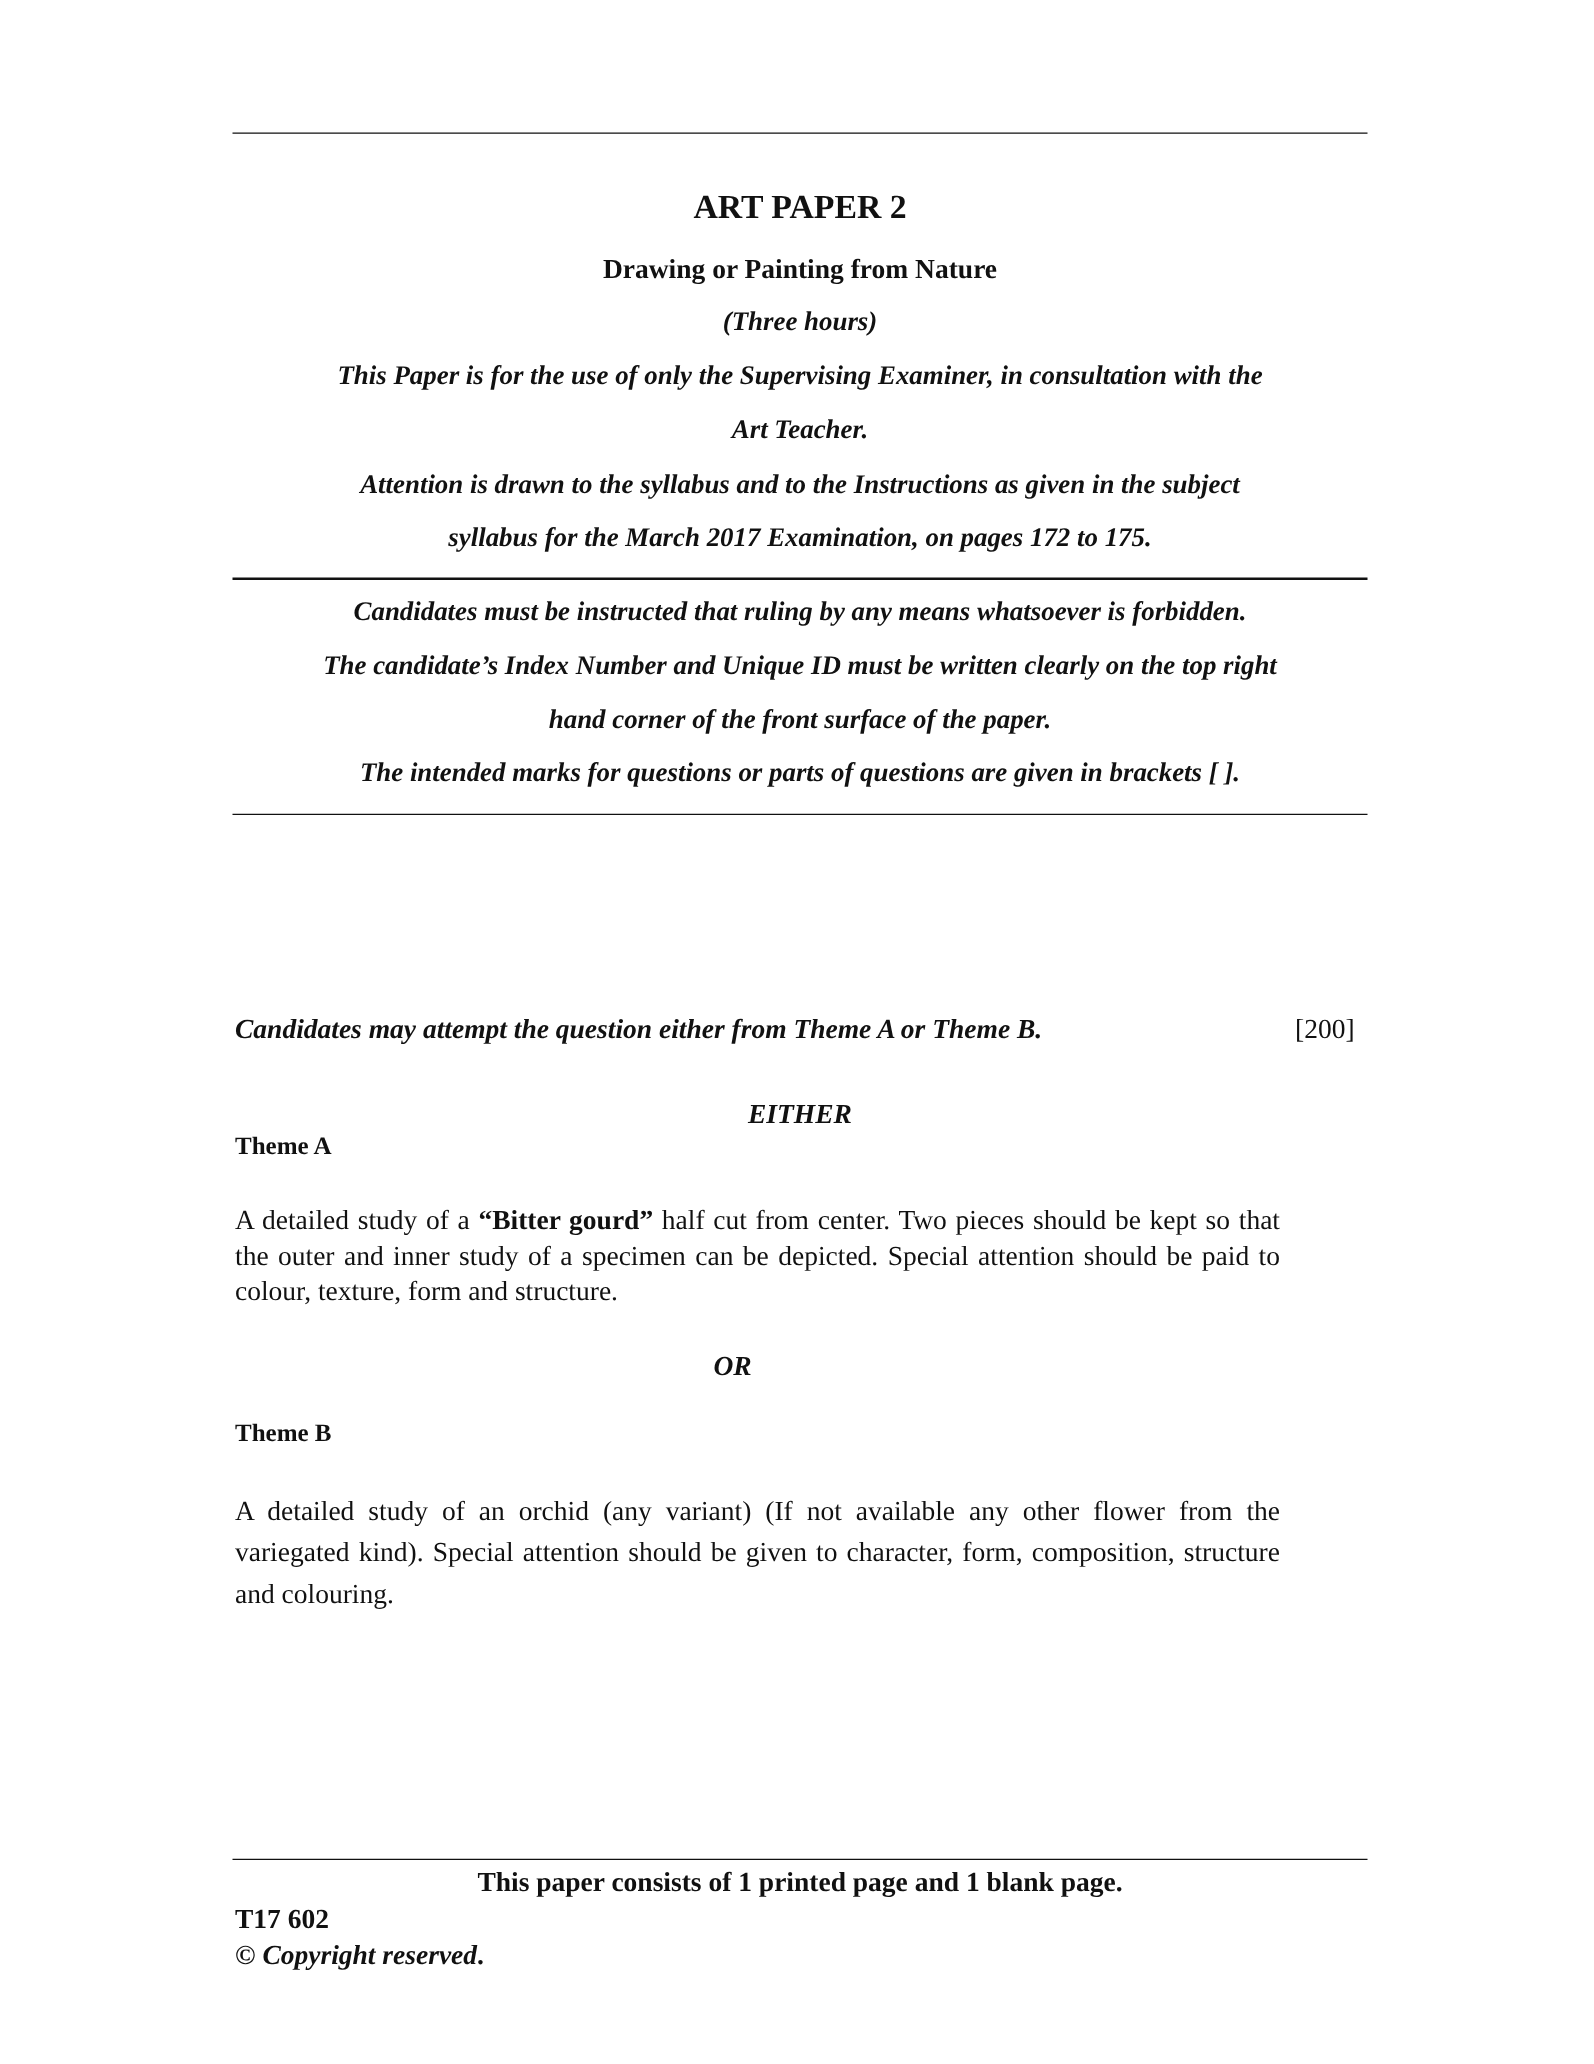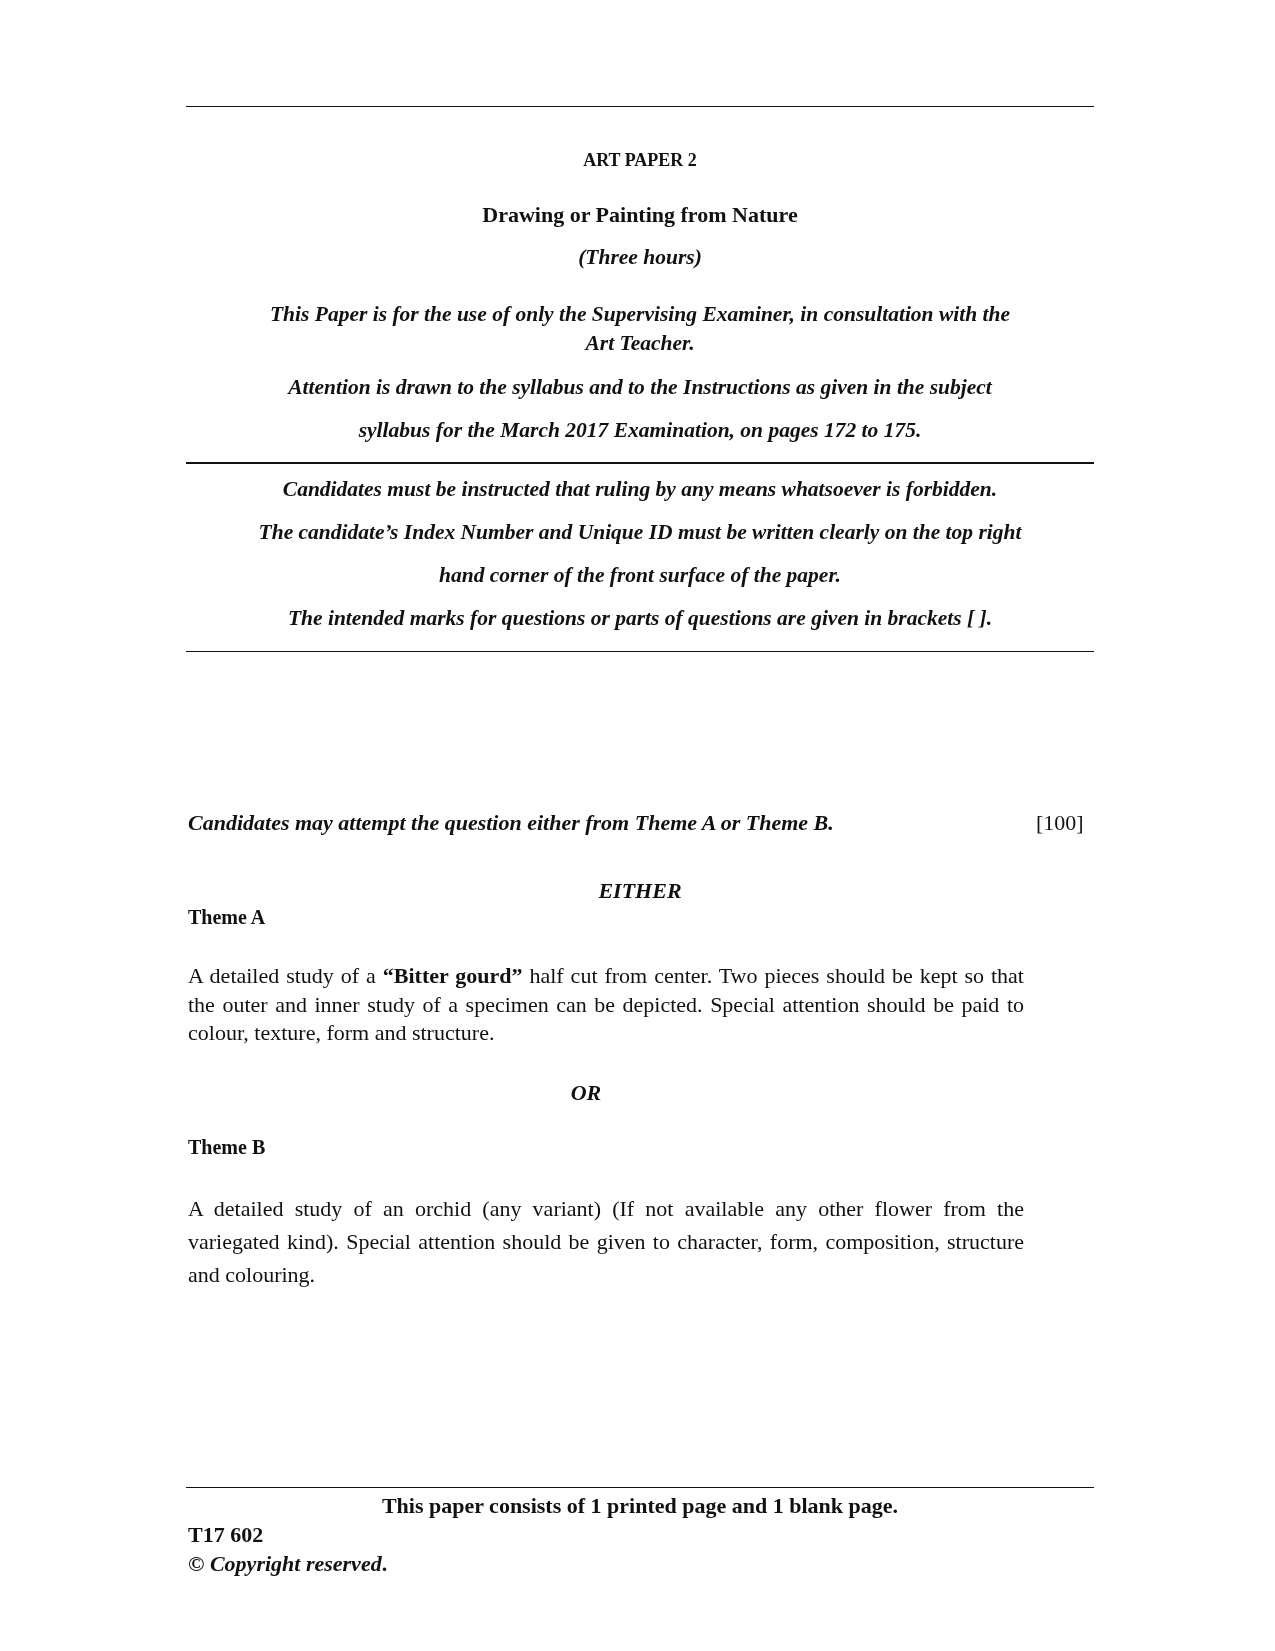--- a/index.html
+++ b/index.html
@@ -2,21 +2,21 @@
 <html><head>
   <meta charset="utf-8">
   <style>
     html, body { margin: 0; padding: 0; background: #ffffff; }
     body { width: 1275px; height: 1651px; position: relative; overflow: hidden;
            font-family: "Liberation Serif", "DejaVu Serif", serif; color: #111; }
     .page { position: absolute; left: 0; top: 0; width: 1275px; height: 1651px; }
     .rule { position: absolute; left: 186px; width: 908px; height: 0; border-top: 1.5px solid #111; }
     .rule.thick { border-top-width: 2px; }
     .center { position: absolute; left: 186px; width: 908px; text-align: center; white-space: nowrap; }
-    .title { font-weight: bold; font-size: 18px; }
+    .title { font-weight: bold; font-size: 27px; }
     .subtitle { font-weight: bold; font-size: 22px; }
     .bi { font-weight: bold; font-style: italic; font-size: 21.5px; }
     .ital { font-style: italic; font-size: 22px; }
     .left { position: absolute; left: 188px; white-space: nowrap; }
     .marks { position: absolute; left: 1036px; font-size: 22px; }
     .heading { font-weight: bold; font-size: 20px; }
     .para { position: absolute; left: 188px; width: 836px; font-size: 22px; text-align: justify;
             text-align-last: left; }
     .para.a { line-height: 28.5px; }
     .para.b { line-height: 33px; }
@@ -26,37 +26,37 @@
 </head>
 <body>
 
 <div class="page">
 
   <div class="rule" style="top:106px;"></div>
 
   <div class="center title" style="top:150px;">ART PAPER 2</div>
   <div class="center bi" style="top:245px;">(Three hours)</div>
   <div class="center subtitle" style="top:202px;">Drawing or Painting from Nature</div>
-  <div class="center bi" style="top:302px;text-align:center;">This Paper is for the use of only the Supervising Examiner, in consultation with the</div>
+  <div class="center bi" style="top:288px;text-align:center;">This Paper is for the use of only the Supervising Examiner, in consultation with the</div>
   <div class="center bi" style="top:375px;">Attention is drawn to the syllabus and to the Instructions as given in the subject</div>
   <div class="center bi" style="top:331px;">Art Teacher.</div>
   <div class="center bi" style="top:418px;">syllabus for the March 2017 Examination, on pages 172 to 175.</div>
 
   <div class="rule thick" style="top:462px;"></div>
 
   <div class="center bi" style="top:477px;">Candidates must be instructed that ruling by any means whatsoever is forbidden.</div>
   <div class="center bi" style="top:520px;">The candidate’s Index Number and Unique ID must be written clearly on the top right</div>
   <div class="center bi" style="top:563px;">hand corner of the front surface of the paper.</div>
   <div class="center bi" style="top:606px;">The intended marks for questions or parts of questions are given in brackets [ ].</div>
 
   <div class="rule" style="top:651px;"></div>
 
 
   <div class="left bi" style="top:810px; font-size:22px;">Candidates may attempt the question either from Theme A or Theme B.</div>
-  <div class="marks" style="top:810px;">[100]</div>
+  <div class="marks" style="top:810px;">[200]</div>
 
   <div class="center bi" style="top:878px; font-size:22px; left:186px; width:908px;">EITHER</div>
 
   <div class="left heading" style="top:906px;">Theme A</div>
   <div class="para a" style="top:962px;"><span>A detailed study of a </span><b>“Bitter gourd”</b><span> half cut from center. Two pieces should be kept so that the outer and inner study of a specimen can be depicted. Special attention should be paid to colour, texture, form and structure.</span></div>
 
   <div class="center bi" style="top:1080px; left:168px; width:836px; font-size:22px;">OR</div>
 
   <div class="left heading" style="top:1136px;">Theme B</div>
   <div class="para b" style="top:1192px;">A detailed study of an orchid (any variant) (If not available any other flower from the variegated kind). Special attention should be given to character, form, composition, structure and colouring.</div>

